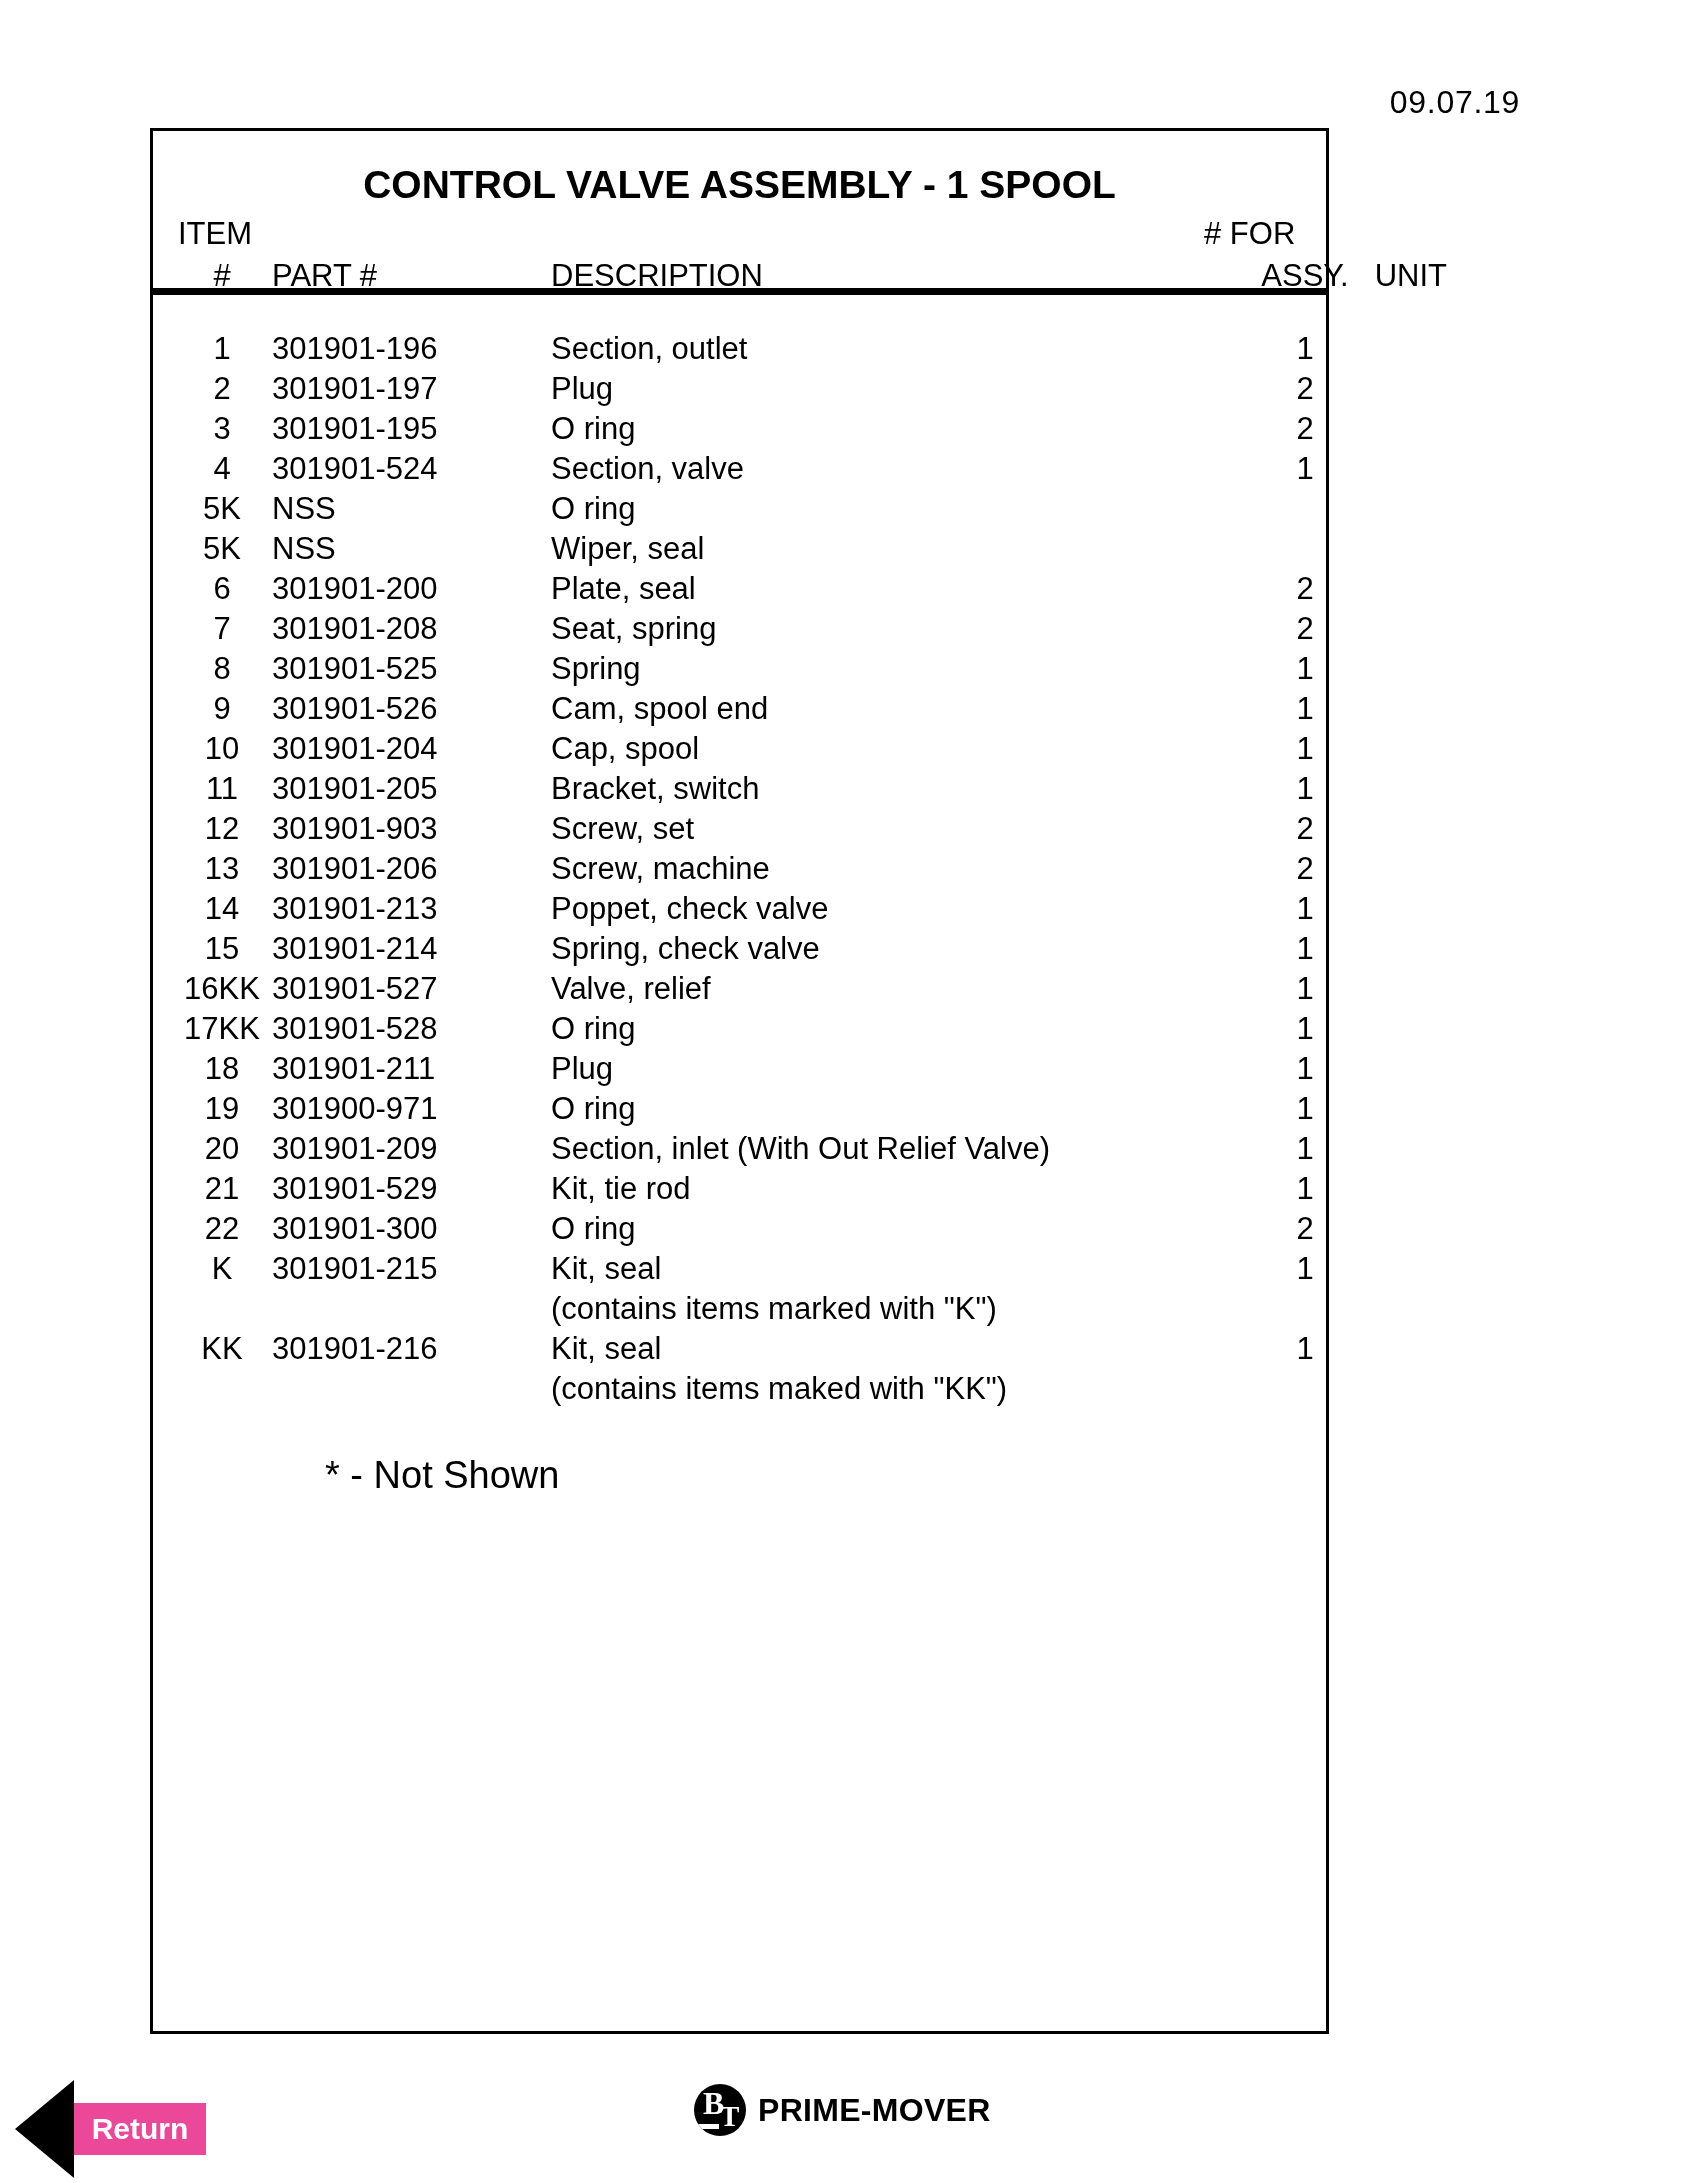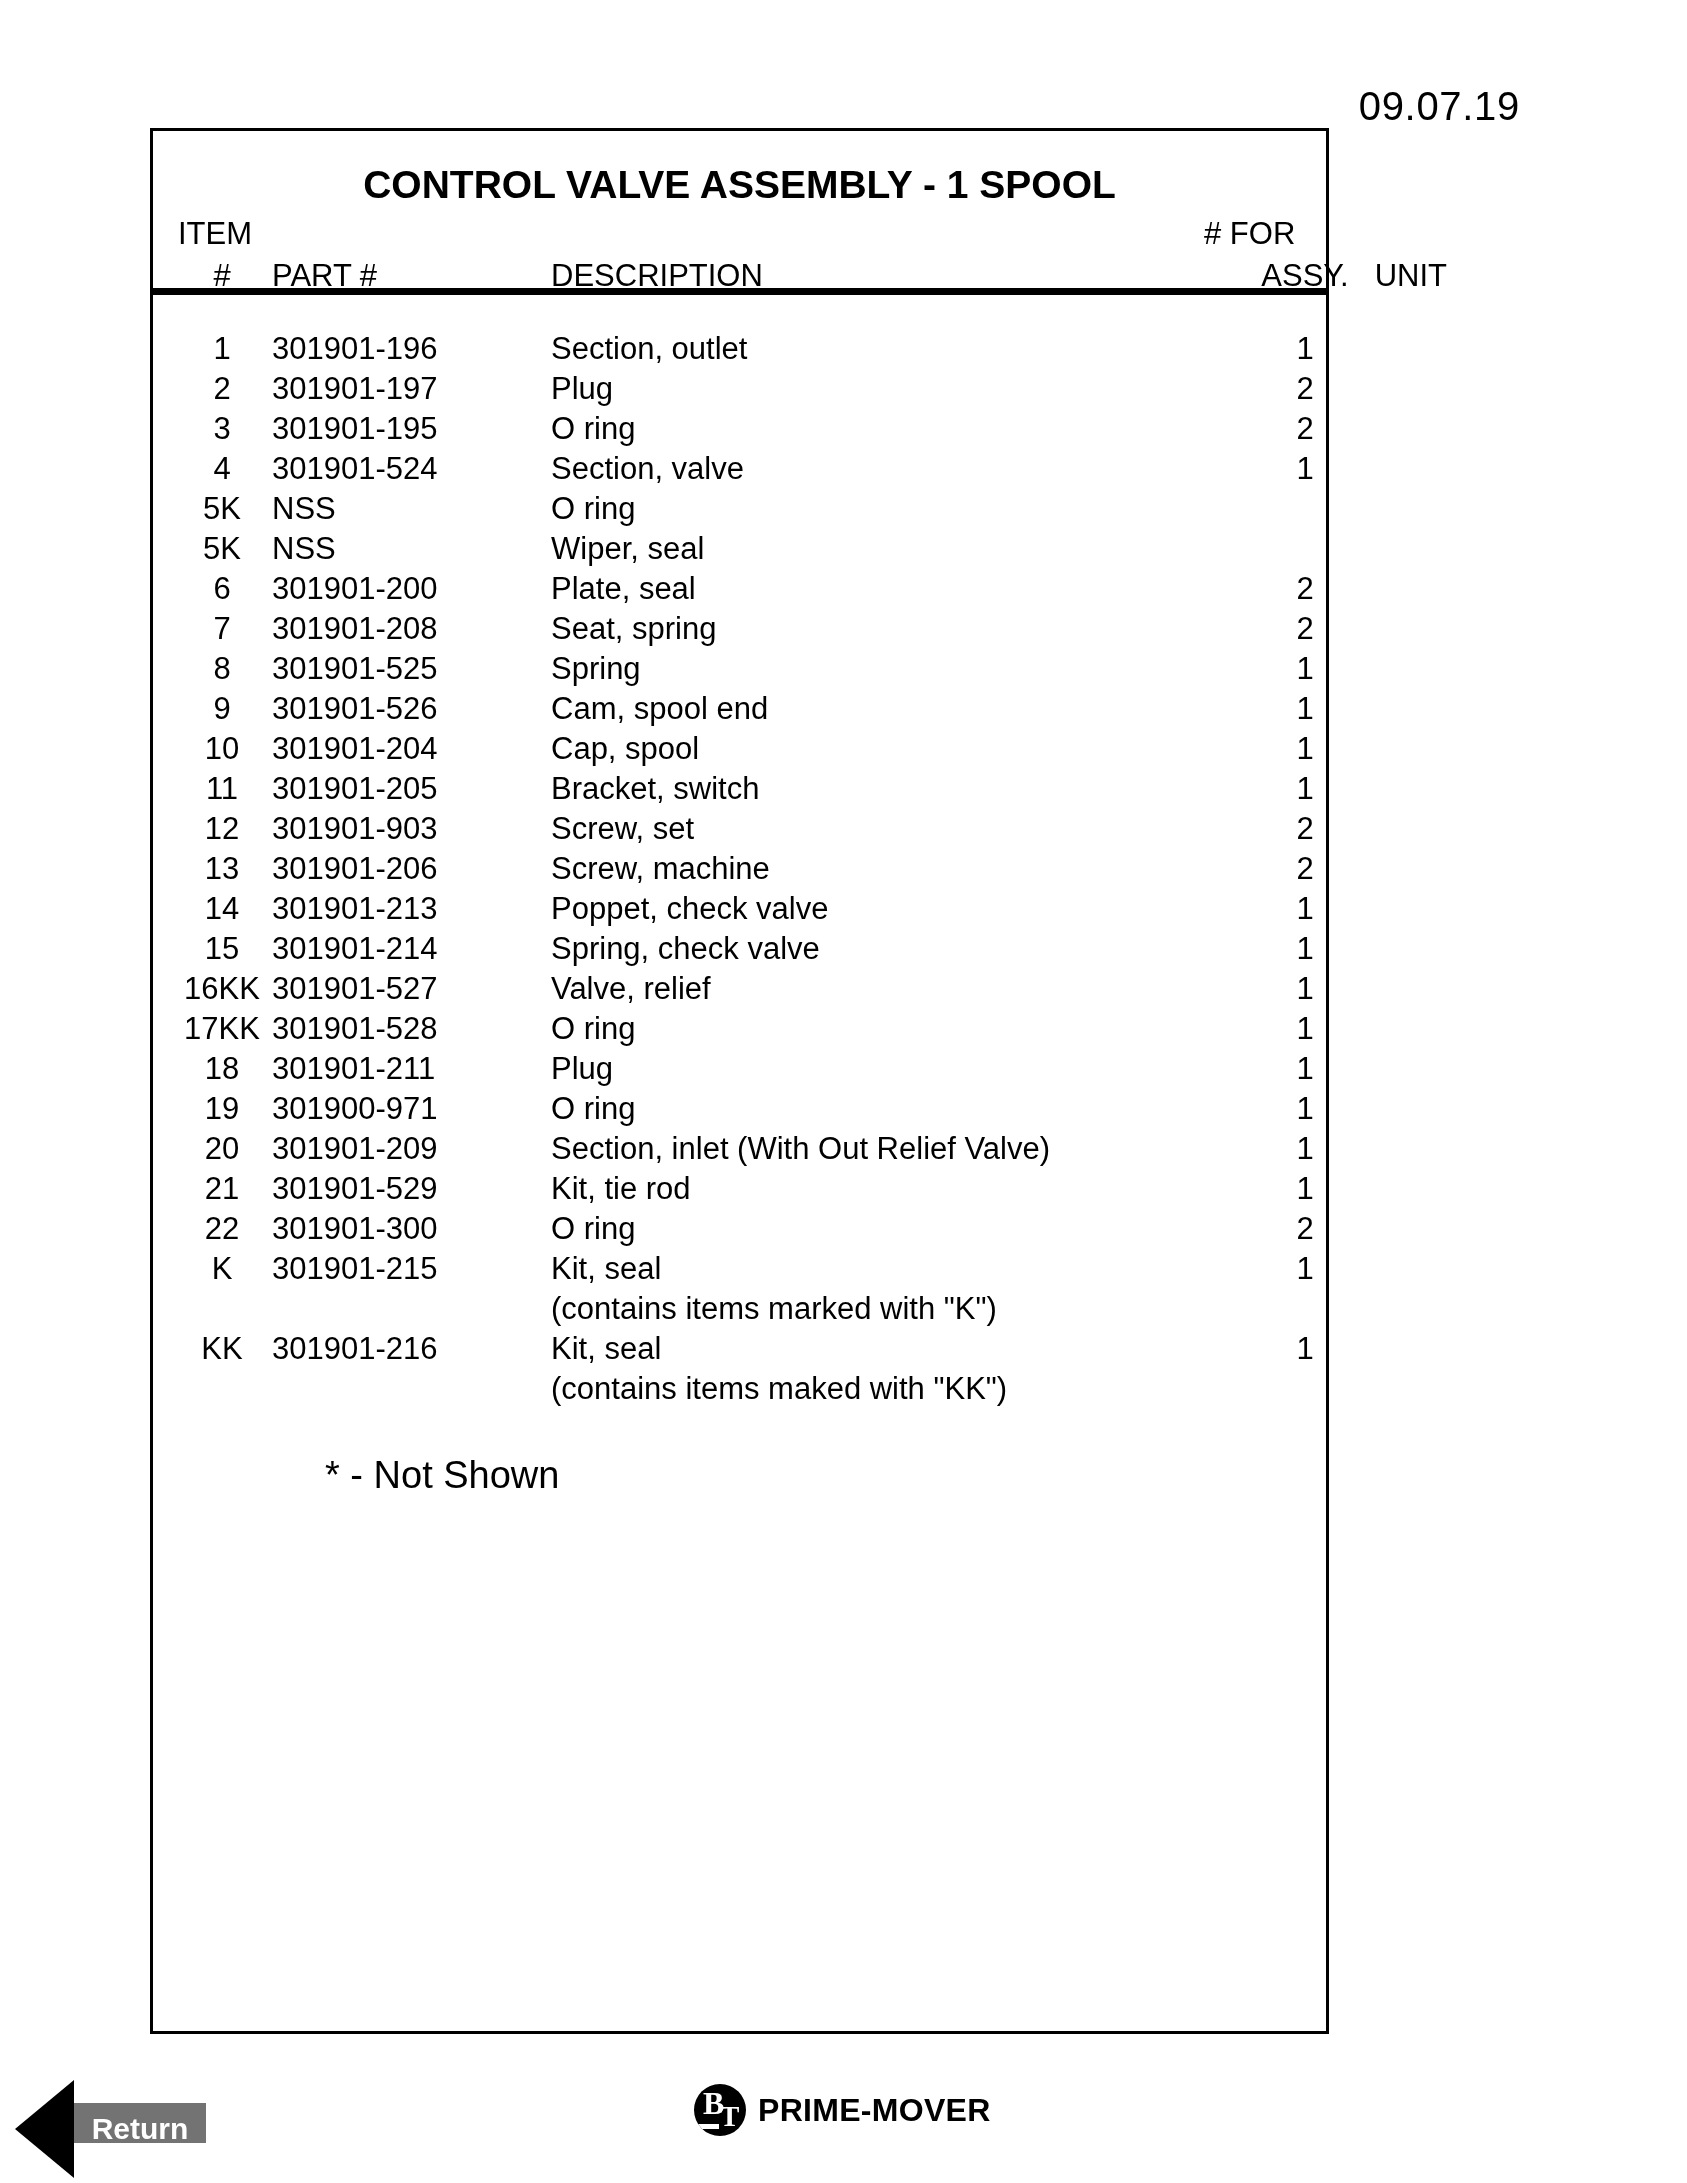--- a/index.html
+++ b/index.html
@@ -4,21 +4,21 @@
 <style>
   html,body { margin:0; padding:0; }
   body {
     width:1687px; height:2183px; position:relative;
     background:#ffffff; color:#000;
     font-family:"Liberation Sans","DejaVu Sans",sans-serif;
     overflow:hidden;
   }
   .date {
     position:absolute; top:84px; right:167px;
-    font-size:40px; letter-spacing:0.7px;
+    font-size:32px; letter-spacing:0.7px;
   }
   .box {
     position:absolute; left:150px; top:128px;
     width:1179px; height:1906px;
     border:3.4px solid #000; box-sizing:border-box;
   }
   .title {
     position:absolute; top:32px; left:0; width:100%;
     text-align:center; font-size:39px; font-weight:bold;
     white-space:nowrap;
@@ -48,22 +48,22 @@
   .cell-qty  { left:1066px; width:172px; text-align:center; }
   .footnote { position:absolute; top:1323px; left:172px; font-size:38px; }
 
   .return-btn { position:absolute; left:15px; top:2080px; width:196px; height:101px; cursor:pointer; }
   .return-head {
     position:absolute; left:0; top:0; width:0; height:0;
     border-top:49px solid transparent; border-bottom:49px solid transparent;
     border-right:59px solid #000;
   }
   .return-shaft {
-    position:absolute; left:59px; top:23.4px; width:132px; height:40px;
-    background:#737373; color:#fff; font-weight:bold; font-size:30px;
+    position:absolute; left:59px; top:23.4px; width:132px; height:52px;
+    background:#ec4899; color:#fff; font-weight:bold; font-size:30px;
     line-height:52px; text-align:center;
   }
   .logo-circle {
     position:absolute; left:694px; top:2084px; width:52px; height:52px;
     background:#000; border-radius:50%; overflow:hidden;
   }
   .logo-circle .b {
     position:absolute; left:9px; top:0.7px; color:#fff;
     font-family:"Liberation Serif","DejaVu Serif",serif;
     font-weight:bold; font-size:32px;

